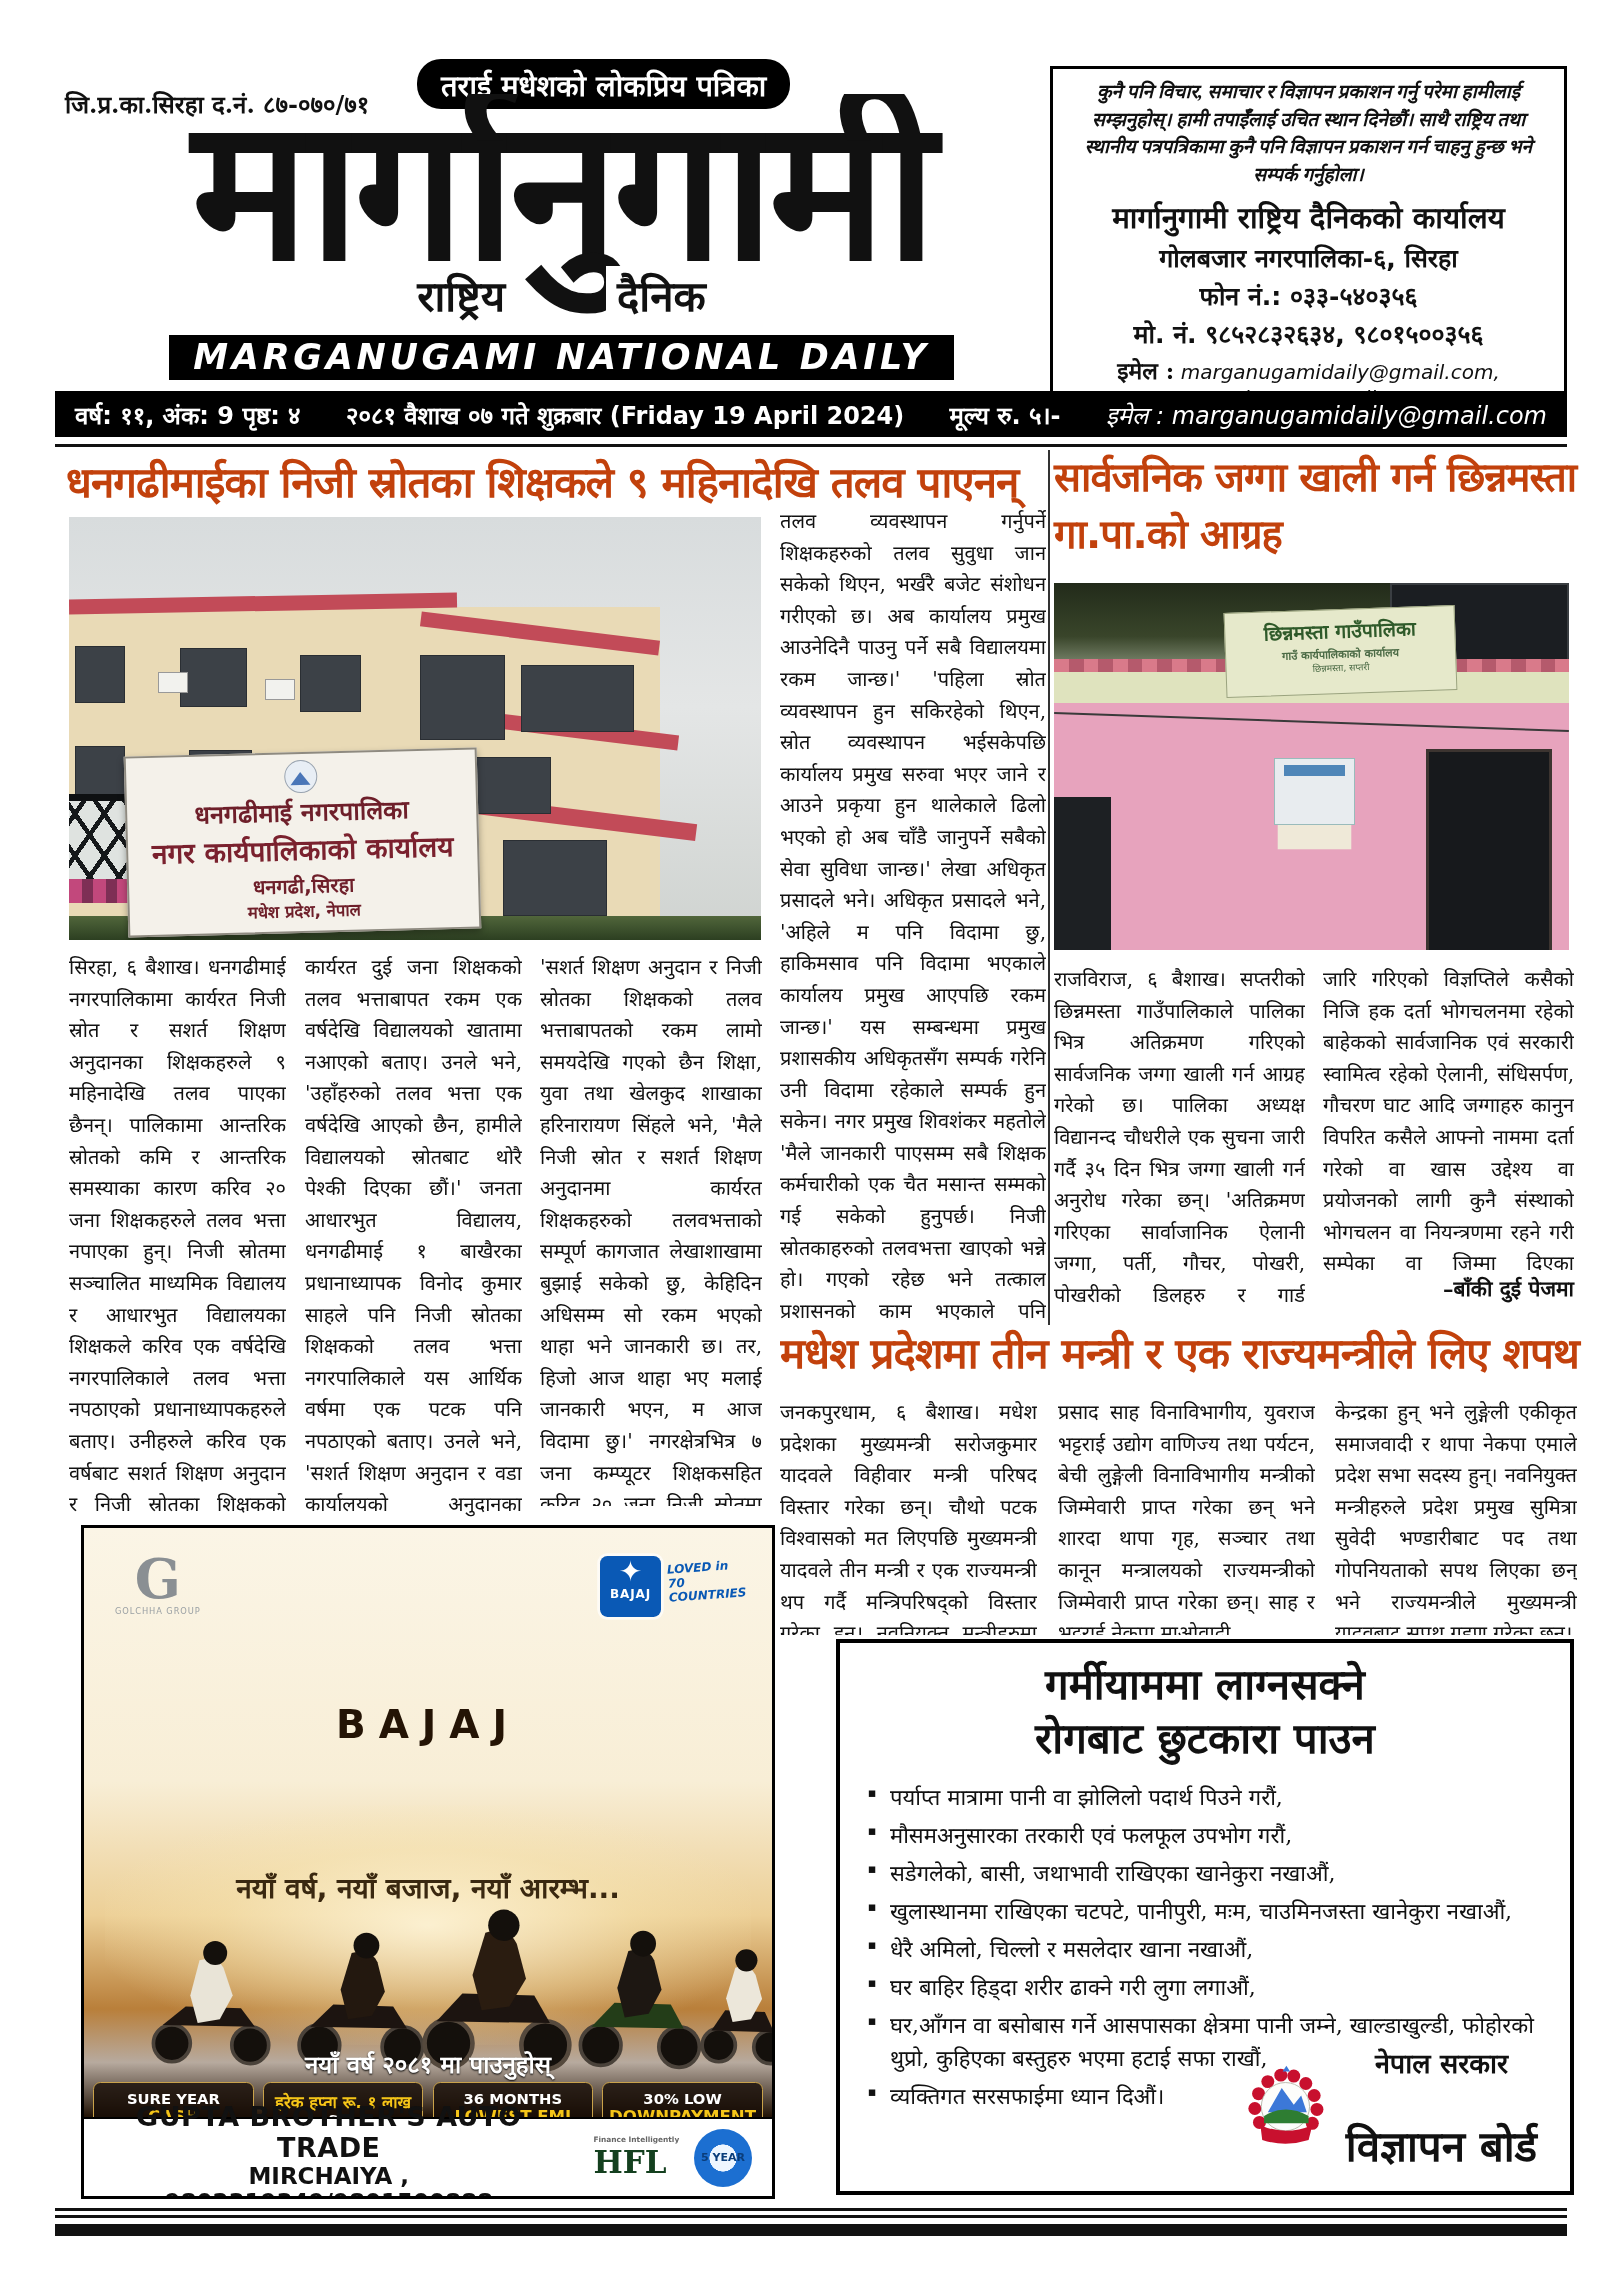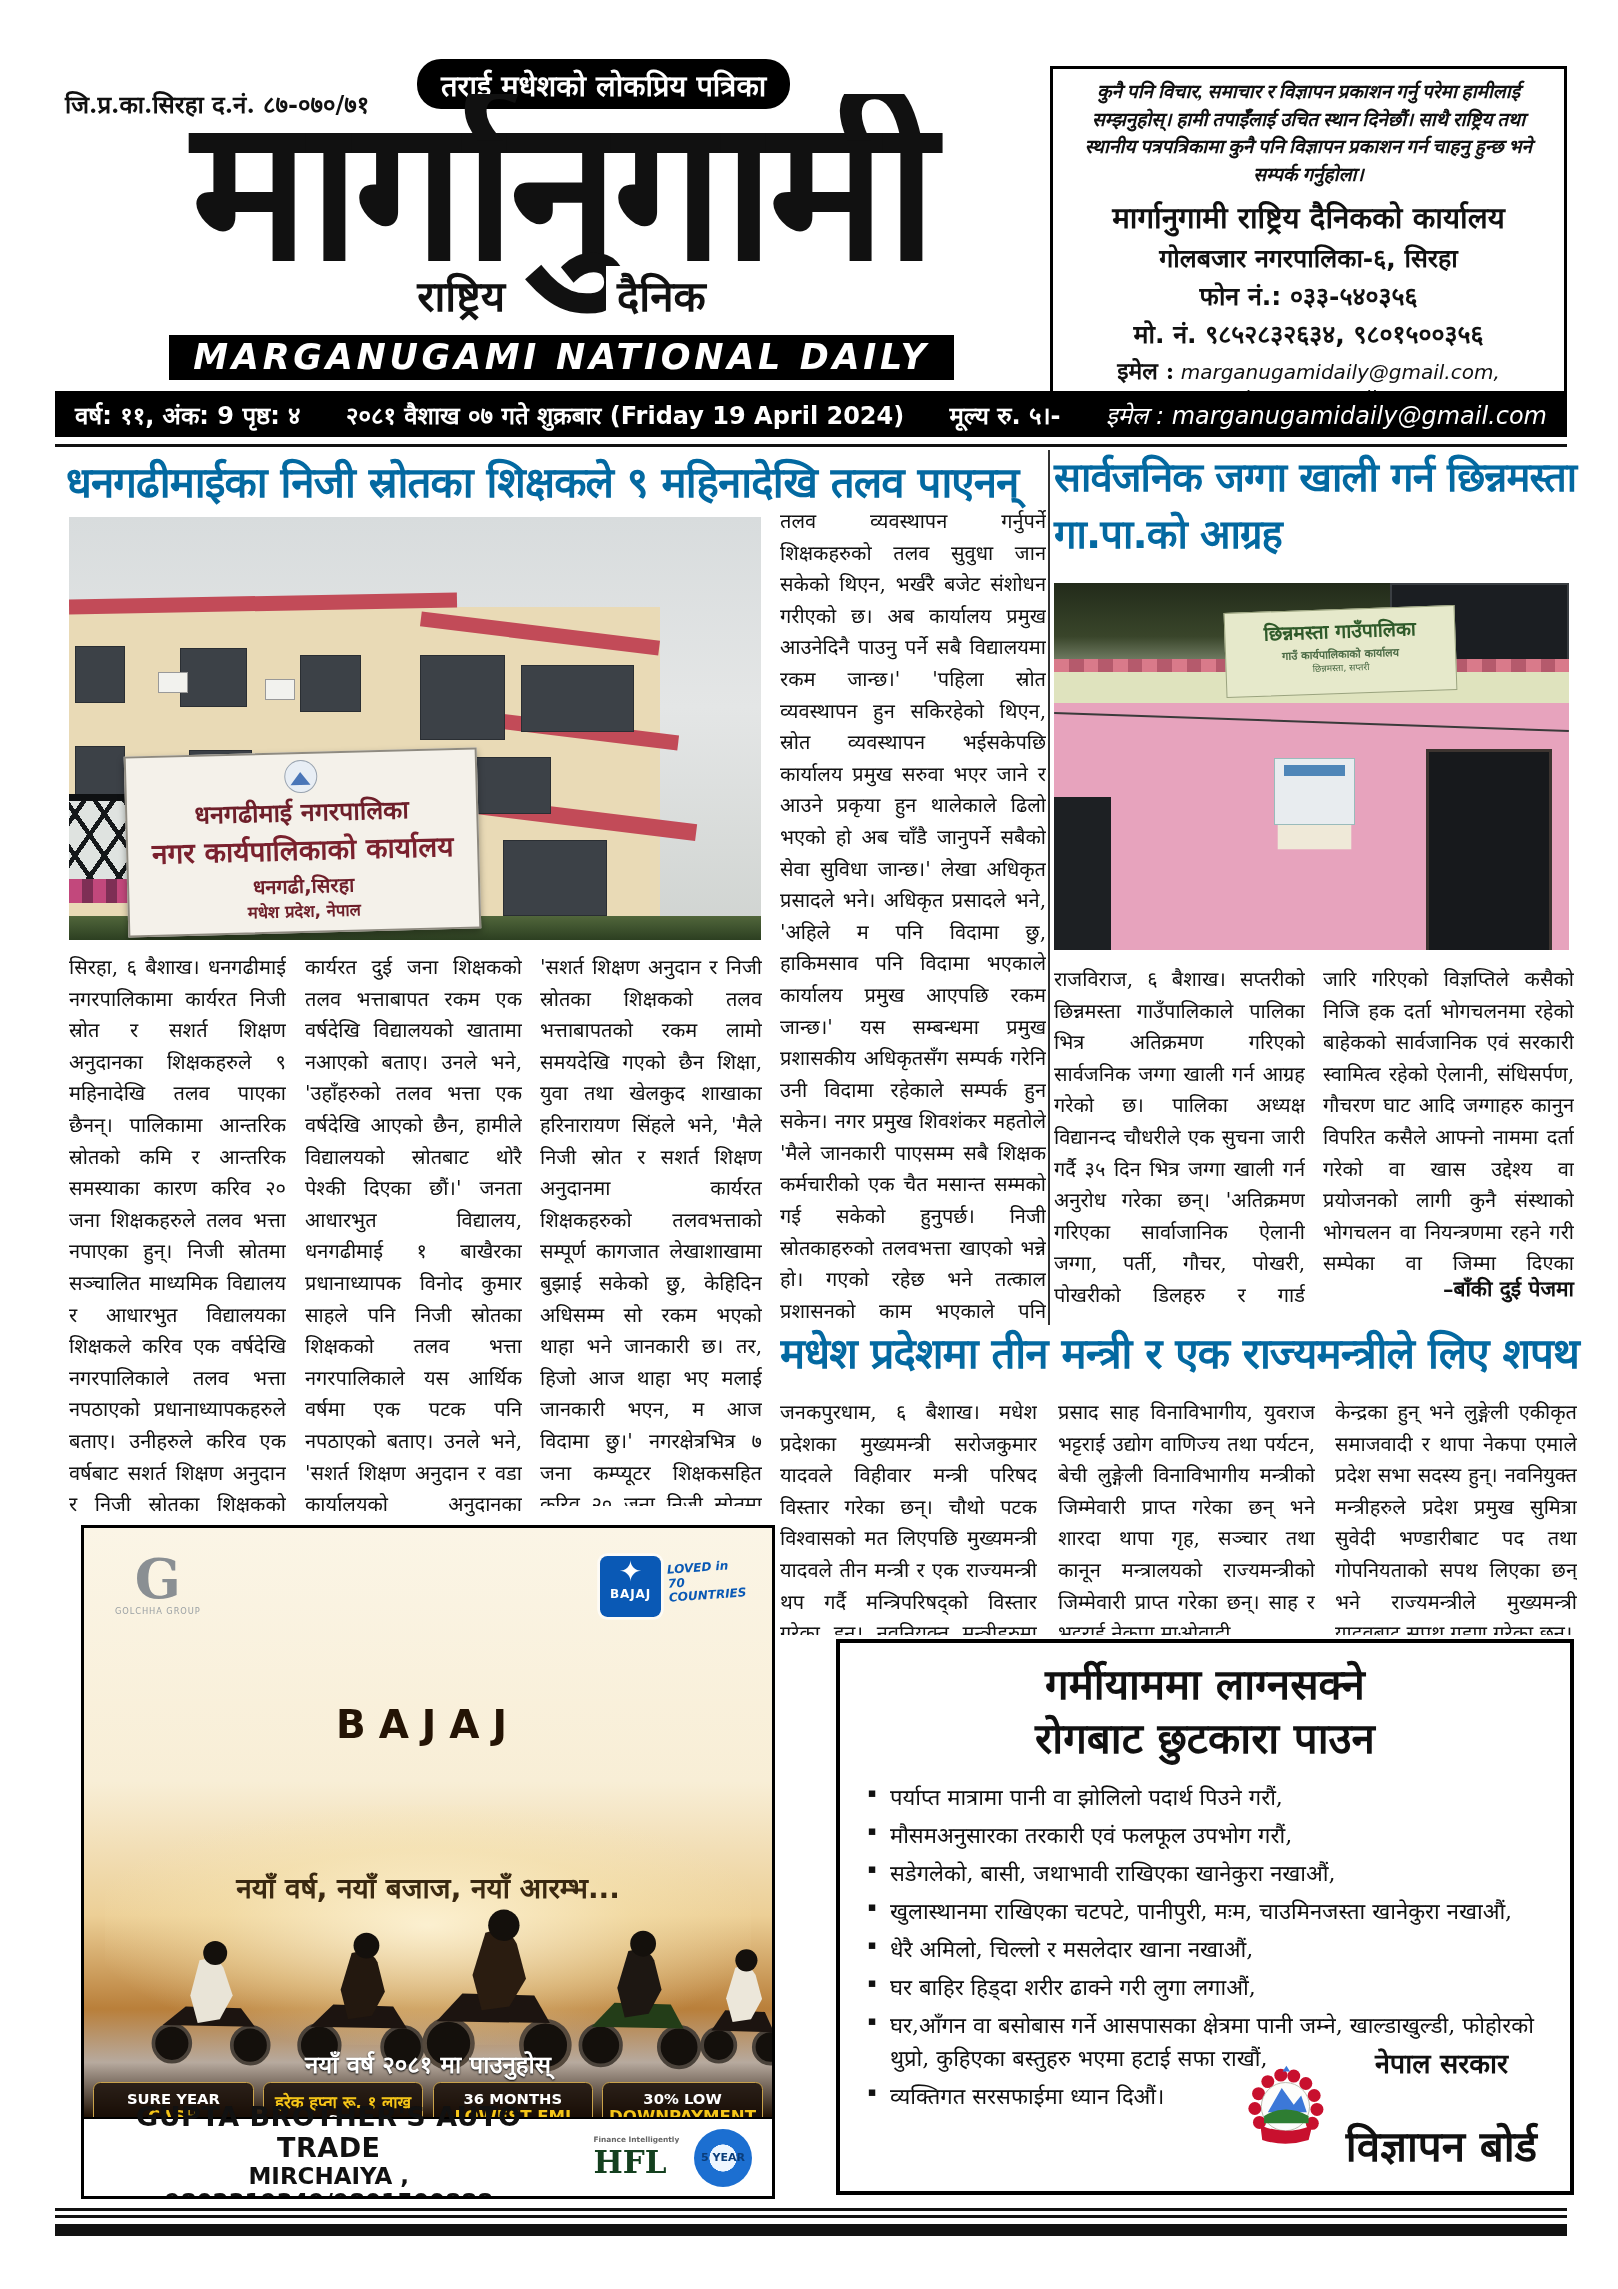--- a/index.html
+++ b/index.html
@@ -27,21 +27,21 @@
   .cb-email{font-size:20px;margin-top:3.7px;}
   .cb-email b{font-size:23px;font-family:"DejaVu Serif",serif;}
   .cb-email i{font-style:italic;}
   
   .datebar{left:55px;top:391px;width:1512px;height:46px;background:#000;color:#fff;
            display:flex;align-items:center;justify-content:space-between;box-sizing:border-box;
            padding:0 20px;font-size:24px;font-weight:bold;}
   .datebar .em{font-style:italic;font-weight:normal;}
   .rule{background:#111;}
   
-  .headline{font-weight:800;color:#0369a1;letter-spacing:-0.9px;}
+  .headline{font-weight:800;color:#c2410c;letter-spacing:-0.9px;}
   .h-left{left:66px;top:452px;width:984px;font-size:42px;white-space:nowrap;overflow:hidden;}
   .h-right{left:1054px;top:449px;width:526px;font-size:40px;line-height:1.42;}
   .h-mid{left:780px;top:1323px;width:838px;font-size:42px;white-space:nowrap;overflow:hidden;}
   .bodycol{font-size:20px;line-height:1.58;text-align:justify;overflow:hidden;
            font-family:"DejaVu Serif",serif;}
   .byline{font-weight:800;text-align:right;font-size:21px;font-family:"DejaVu Serif",serif;}
   .vrule{left:1048px;top:450px;width:1.8px;height:875px;background:#333;}
   
   .photo1{left:69px;top:517px;width:692px;height:423px;overflow:hidden;
           background:linear-gradient(180deg,#d8dcdd 0%,#e4e6e6 45%,#cfd3d0 100%);}

